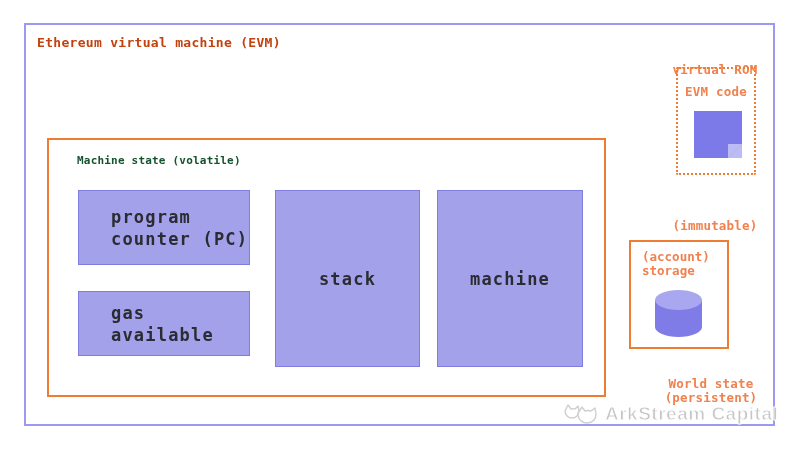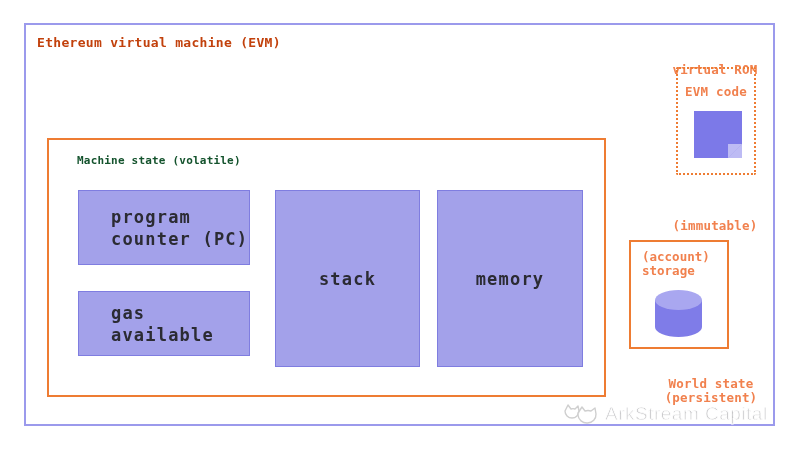--- a/index.html
+++ b/index.html
@@ -74,21 +74,21 @@
   .world-label { left:650px; top:377px; width:122px; }
 
   
   .watermark {
     left:561px; top:401px; height:26px;
     display:flex; align-items:center; gap:4px;
   }
   .wm-logo { width:40px; height:26px; flex:0 0 auto; }
   .wm-text {
     font-family:"Liberation Sans","DejaVu Sans",sans-serif;
-    font-size:19px; font-weight:400; letter-spacing:0.5px;
+    font-size:19px; font-weight:700; letter-spacing:0.5px;
     color:#c6c6c8; white-space:nowrap;
     -webkit-text-stroke:0.8px #ffffff;
     text-shadow:0 0 1px #ffffff;
   }
 </style>
 </head>
 <body>
 
 <div class="abs outer-box"></div>
 <div class="abs evm-title">Ethereum virtual machine (EVM)</div>
@@ -101,21 +101,21 @@
 counter (PC)</span>
 </div>
 <div class="abs pbox left-text box-gas">
   <span>gas
 available</span>
 </div>
 <div class="abs pbox center-text box-stack">
   <span>stack</span>
 </div>
 <div class="abs pbox center-text box-memory">
-  <span>memory</span>
+  <span>machine</span>
 </div>
 
 <div class="abs orange-label vrom-label">virtual ROM</div>
 <div class="abs dashed-box"></div>
 <div class="abs orange-label evm-code-label">EVM code</div>
 
 <svg class="abs note-icon" viewBox="0 0 48 47" aria-hidden="true">
   <polygon points="34,47 48,33 48,47" fill="#bdbbf4"></polygon>
   <polygon points="0,0 48,0 48,33 34,47 0,47" fill="#7c79e8"></polygon>
   <polygon points="34,47 48,33 34,33" fill="#bdbbf4"></polygon>

